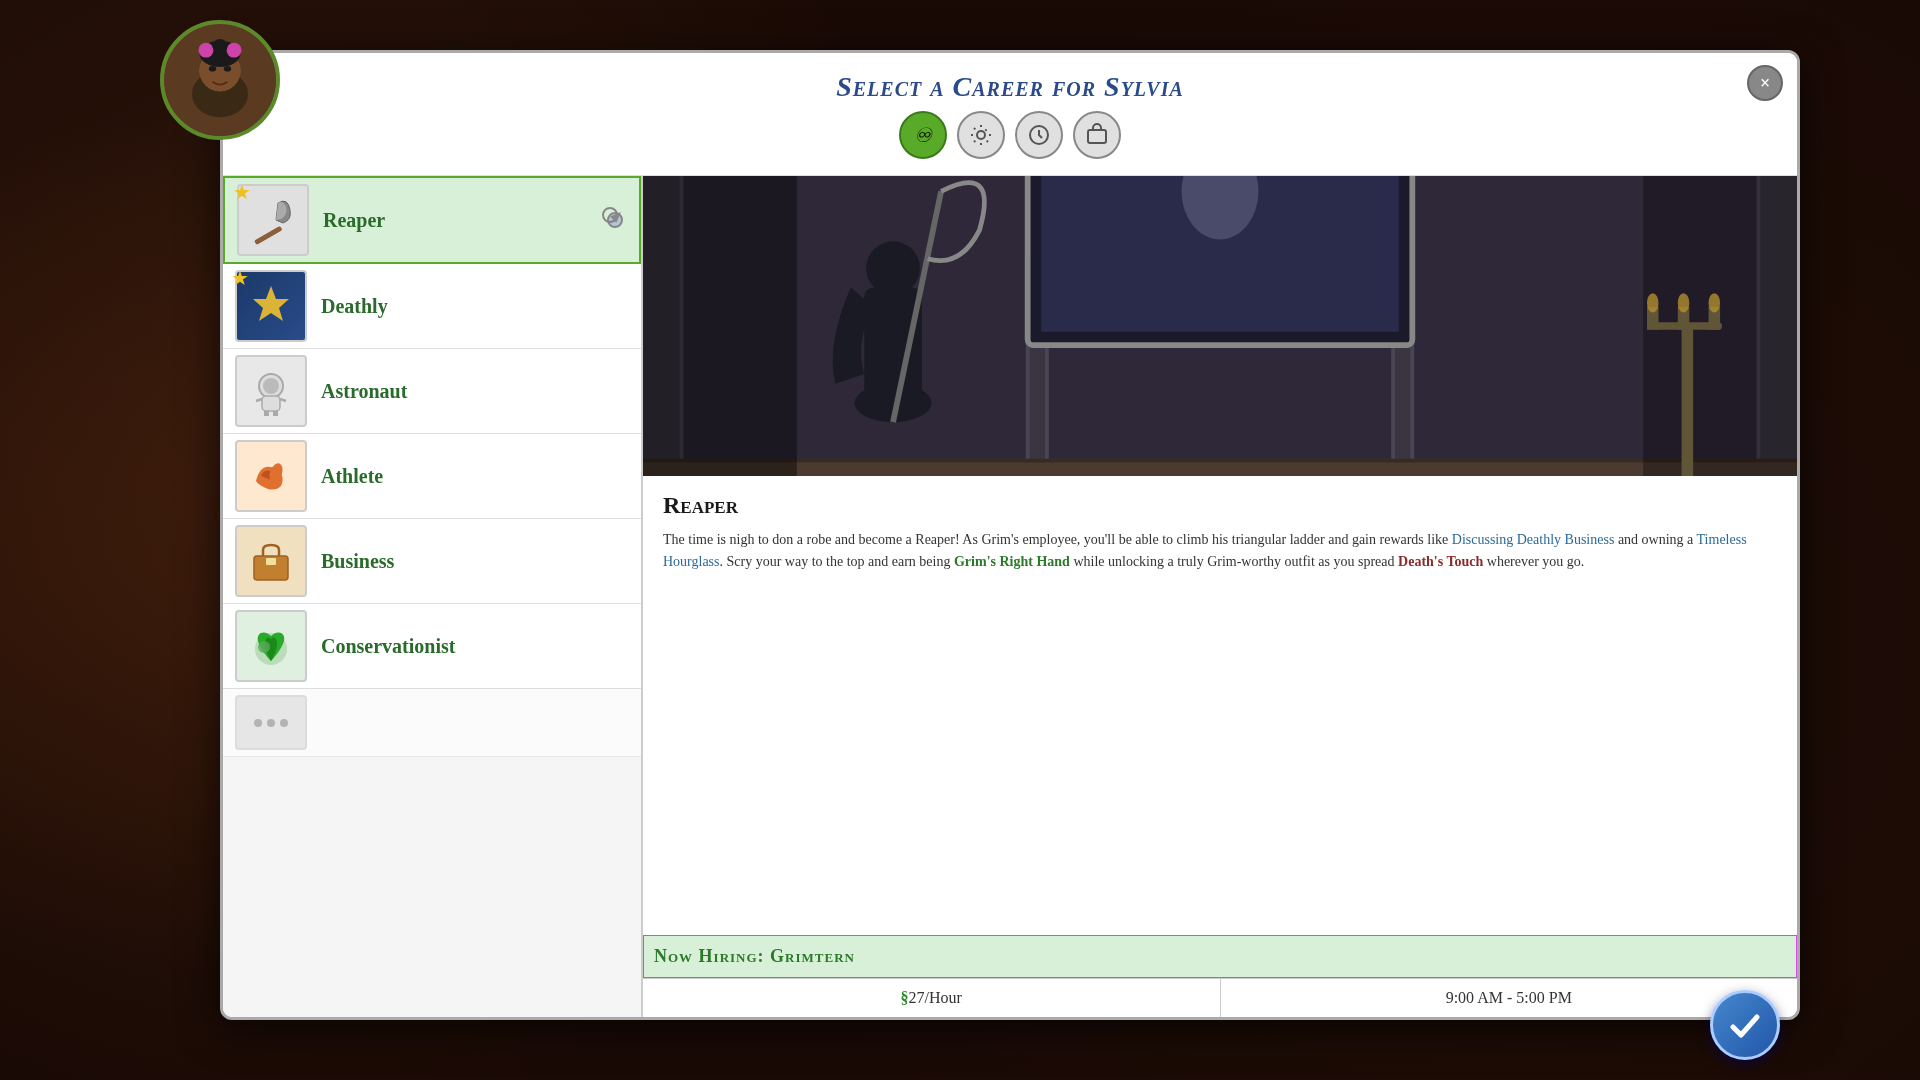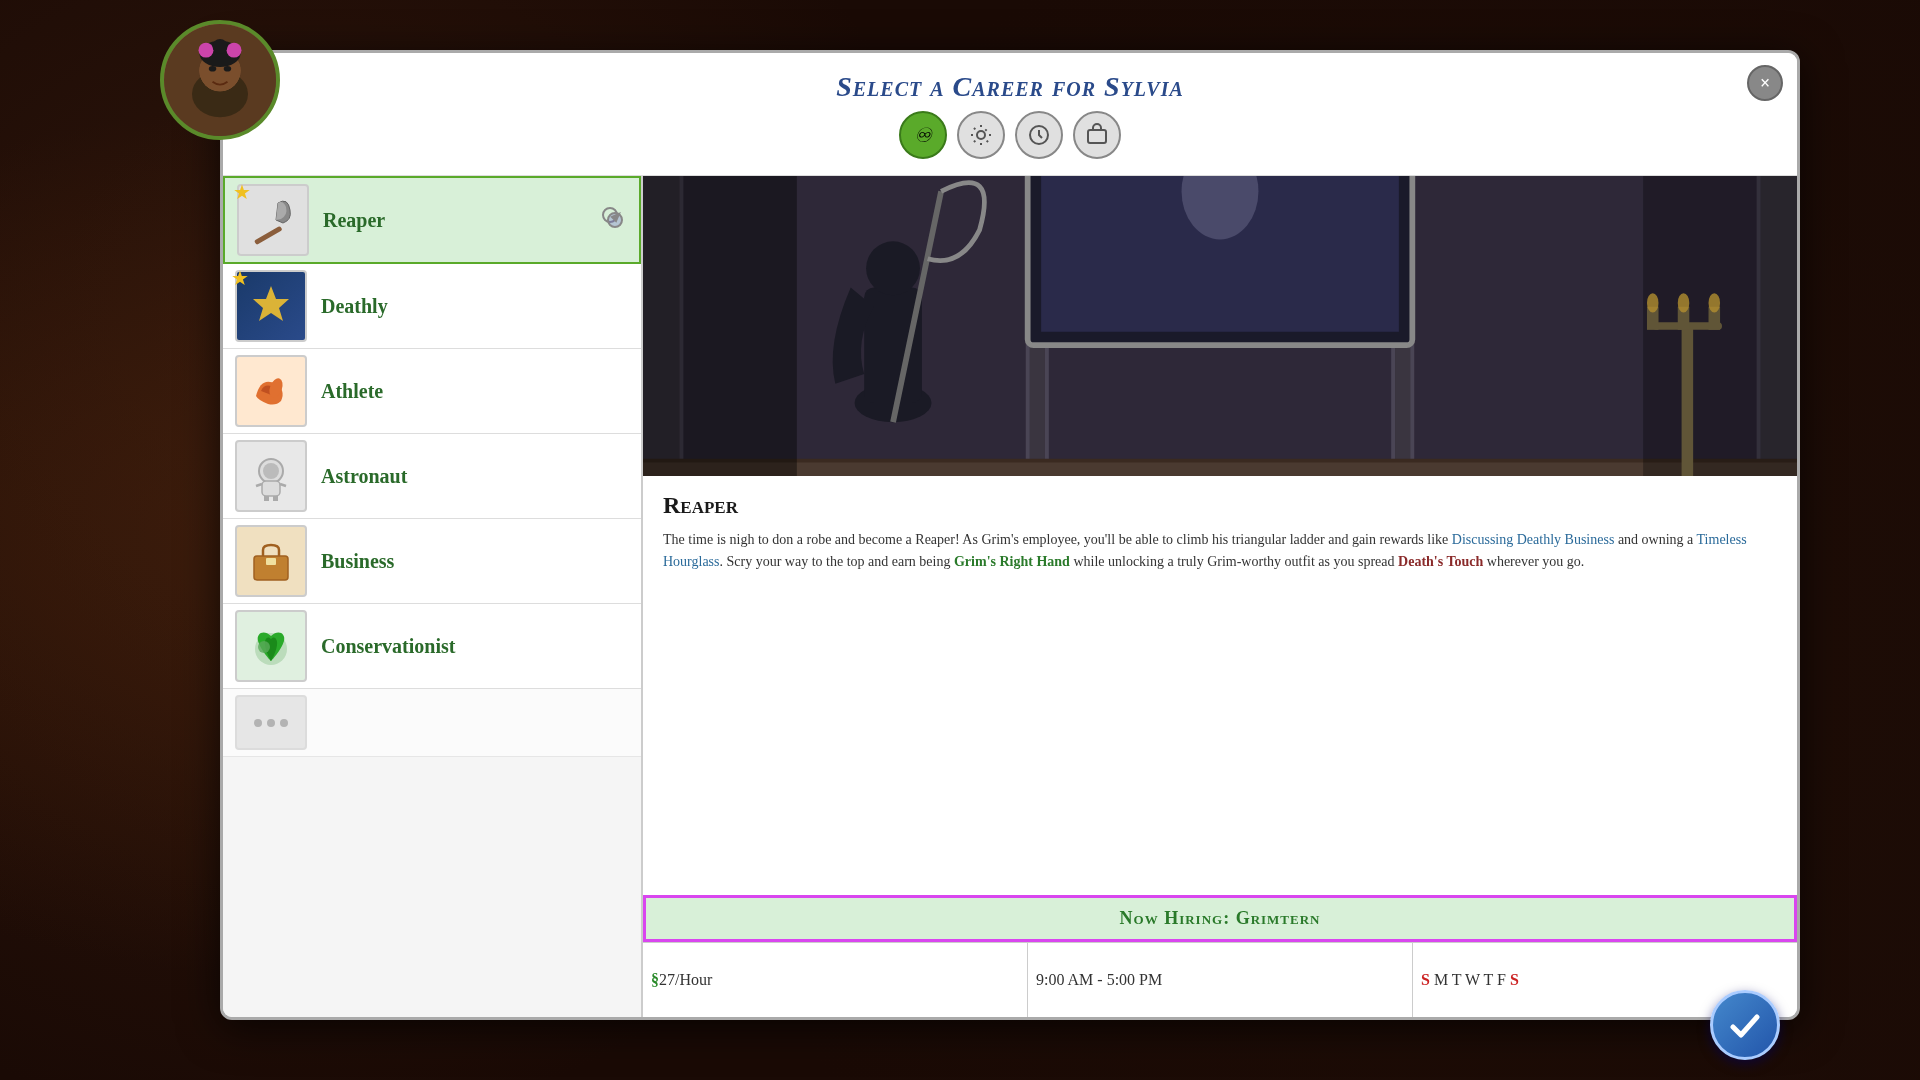--- a/index.html
+++ b/index.html
@@ -245,37 +245,36 @@
       margin-top: 16px;
     }
 
     
     .hiring-bar {
       margin: 0;
       flex-shrink: 0;
     }
     .hiring-title {
       background: #d8f0d8;
-      border: 3px solid #d946ef;
-      text-align: center;
+      border: 1px solid #d946ef;
       padding: 10px;
       font-size: 18px;
       color: #2a7a2a;
       font-variant: small-caps;
       font-weight: bold;
       letter-spacing: 1px;
     }
     .hiring-details {
       display: flex;
       border-top: 1px solid #ccc;
     }
     .hiring-detail-item {
       flex: 1;
-      text-align: left;
-      padding: 28px 8px;
+      text-align: center;
+      padding: 10px 8px;
       border-right: 1px solid #ccc;
       font-size: 16px;
       color: #333;
     }
     .hiring-detail-item:last-child {
       border-right: none;
     }
     .simoleon {
       color: #2a8a2a;
       font-weight: bold;
@@ -380,49 +379,49 @@
       </div>
 
       <div class="career-item">
         <div class="career-icon" style="background: linear-gradient(135deg, #1a3a6a, #2a4a8a);">
           <span class="star-badge">★</span>
           <svg width="50" height="50" viewBox="0 0 50 50">
             <polygon points="25,5 30,18 43,18 33,27 37,40 25,32 13,40 17,27 7,18 20,18" fill="#f0c030" opacity="0.9"></polygon>
           </svg>
         </div>
         <span class="career-name">Deathly</span>
-      </div>
-
-      <div class="career-item">
-        <div class="career-icon" style="background: #ffe8d0;">
-          <svg width="50" height="50" viewBox="0 0 50 50">
-            <path d="M10 30 Q15 10 30 18 Q40 24 35 35 Q30 40 22 38 Q12 34 10 30Z" fill="#e07030"></path>
-            <path d="M15 25 Q18 18 25 20 Q30 22 28 30" fill="#c05020"></path>
-            <ellipse cx="30" cy="22" rx="6" ry="10" fill="#e07030" transform="rotate(20 30 22)"></ellipse>
-          </svg>
-        </div>
-        <span class="career-name">Athlete</span>
       </div>
 
       <div class="career-item">
         <div class="career-icon" style="background: #e8e8e8;">
           <svg width="50" height="50" viewBox="0 0 50 50">
             <circle cx="25" cy="20" r="12" fill="#ddd" stroke="#aaa" stroke-width="2"></circle>
             <circle cx="25" cy="20" r="8" fill="#bbb"></circle>
             <rect x="16" y="30" width="18" height="15" rx="4" fill="#ddd" stroke="#aaa" stroke-width="1.5"></rect>
             <line x1="10" y1="35" x2="16" y2="33" stroke="#aaa" stroke-width="2.5"></line>
             <line x1="40" y1="35" x2="34" y2="33" stroke="#aaa" stroke-width="2.5"></line>
             <rect x="18" y="45" width="5" height="5" fill="#aaa"></rect>
             <rect x="27" y="45" width="5" height="5" fill="#aaa"></rect>
           </svg>
         </div>
         <span class="career-name">Astronaut</span>
       </div>
 
       <div class="career-item">
+        <div class="career-icon" style="background: #ffe8d0;">
+          <svg width="50" height="50" viewBox="0 0 50 50">
+            <path d="M10 30 Q15 10 30 18 Q40 24 35 35 Q30 40 22 38 Q12 34 10 30Z" fill="#e07030"></path>
+            <path d="M15 25 Q18 18 25 20 Q30 22 28 30" fill="#c05020"></path>
+            <ellipse cx="30" cy="22" rx="6" ry="10" fill="#e07030" transform="rotate(20 30 22)"></ellipse>
+          </svg>
+        </div>
+        <span class="career-name">Athlete</span>
+      </div>
+
+      <div class="career-item">
         <div class="career-icon" style="background: #f0e0c0;">
           <svg width="50" height="50" viewBox="0 0 50 50">
             <rect x="8" y="20" width="34" height="24" rx="3" fill="#c08030" stroke="#a06020" stroke-width="1.5"></rect>
             <path d="M17 20 V14 Q17 9 25 9 Q33 9 33 14 V20" fill="none" stroke="#a06020" stroke-width="2.5"></path>
             <rect x="20" y="22" width="10" height="7" rx="1" fill="#f0e0a0"></rect>
           </svg>
         </div>
         <span class="career-name">Business</span>
       </div>
 
@@ -513,23 +512,20 @@
         </div>
       </div>
 
       <div class="hiring-bar">
         <div class="hiring-title">Now Hiring: Grimtern</div>
         <div class="hiring-details">
           <div class="hiring-detail-item">
             <span class="simoleon">§</span><span>27/Hour</span>
           </div>
           <div class="hiring-detail-item">9:00 AM - 5:00 PM</div>
-          <div class="hiring-detail-item">
-            <span class="day-off">S </span><span class="day-work">M </span><span class="day-work">T </span><span class="day-work">W </span><span class="day-work">T </span><span class="day-work">F </span><span class="day-off">S</span>
-          </div>
         </div>
       </div>
     </div>
   </div>
 </div>
 
 <div class="confirm-btn">
   <svg width="40" height="40" viewBox="0 0 40 40">
     <polyline points="8,22 16,30 32,12" stroke="white" stroke-width="5" fill="none" stroke-linecap="round" stroke-linejoin="round"></polyline>
   </svg>

